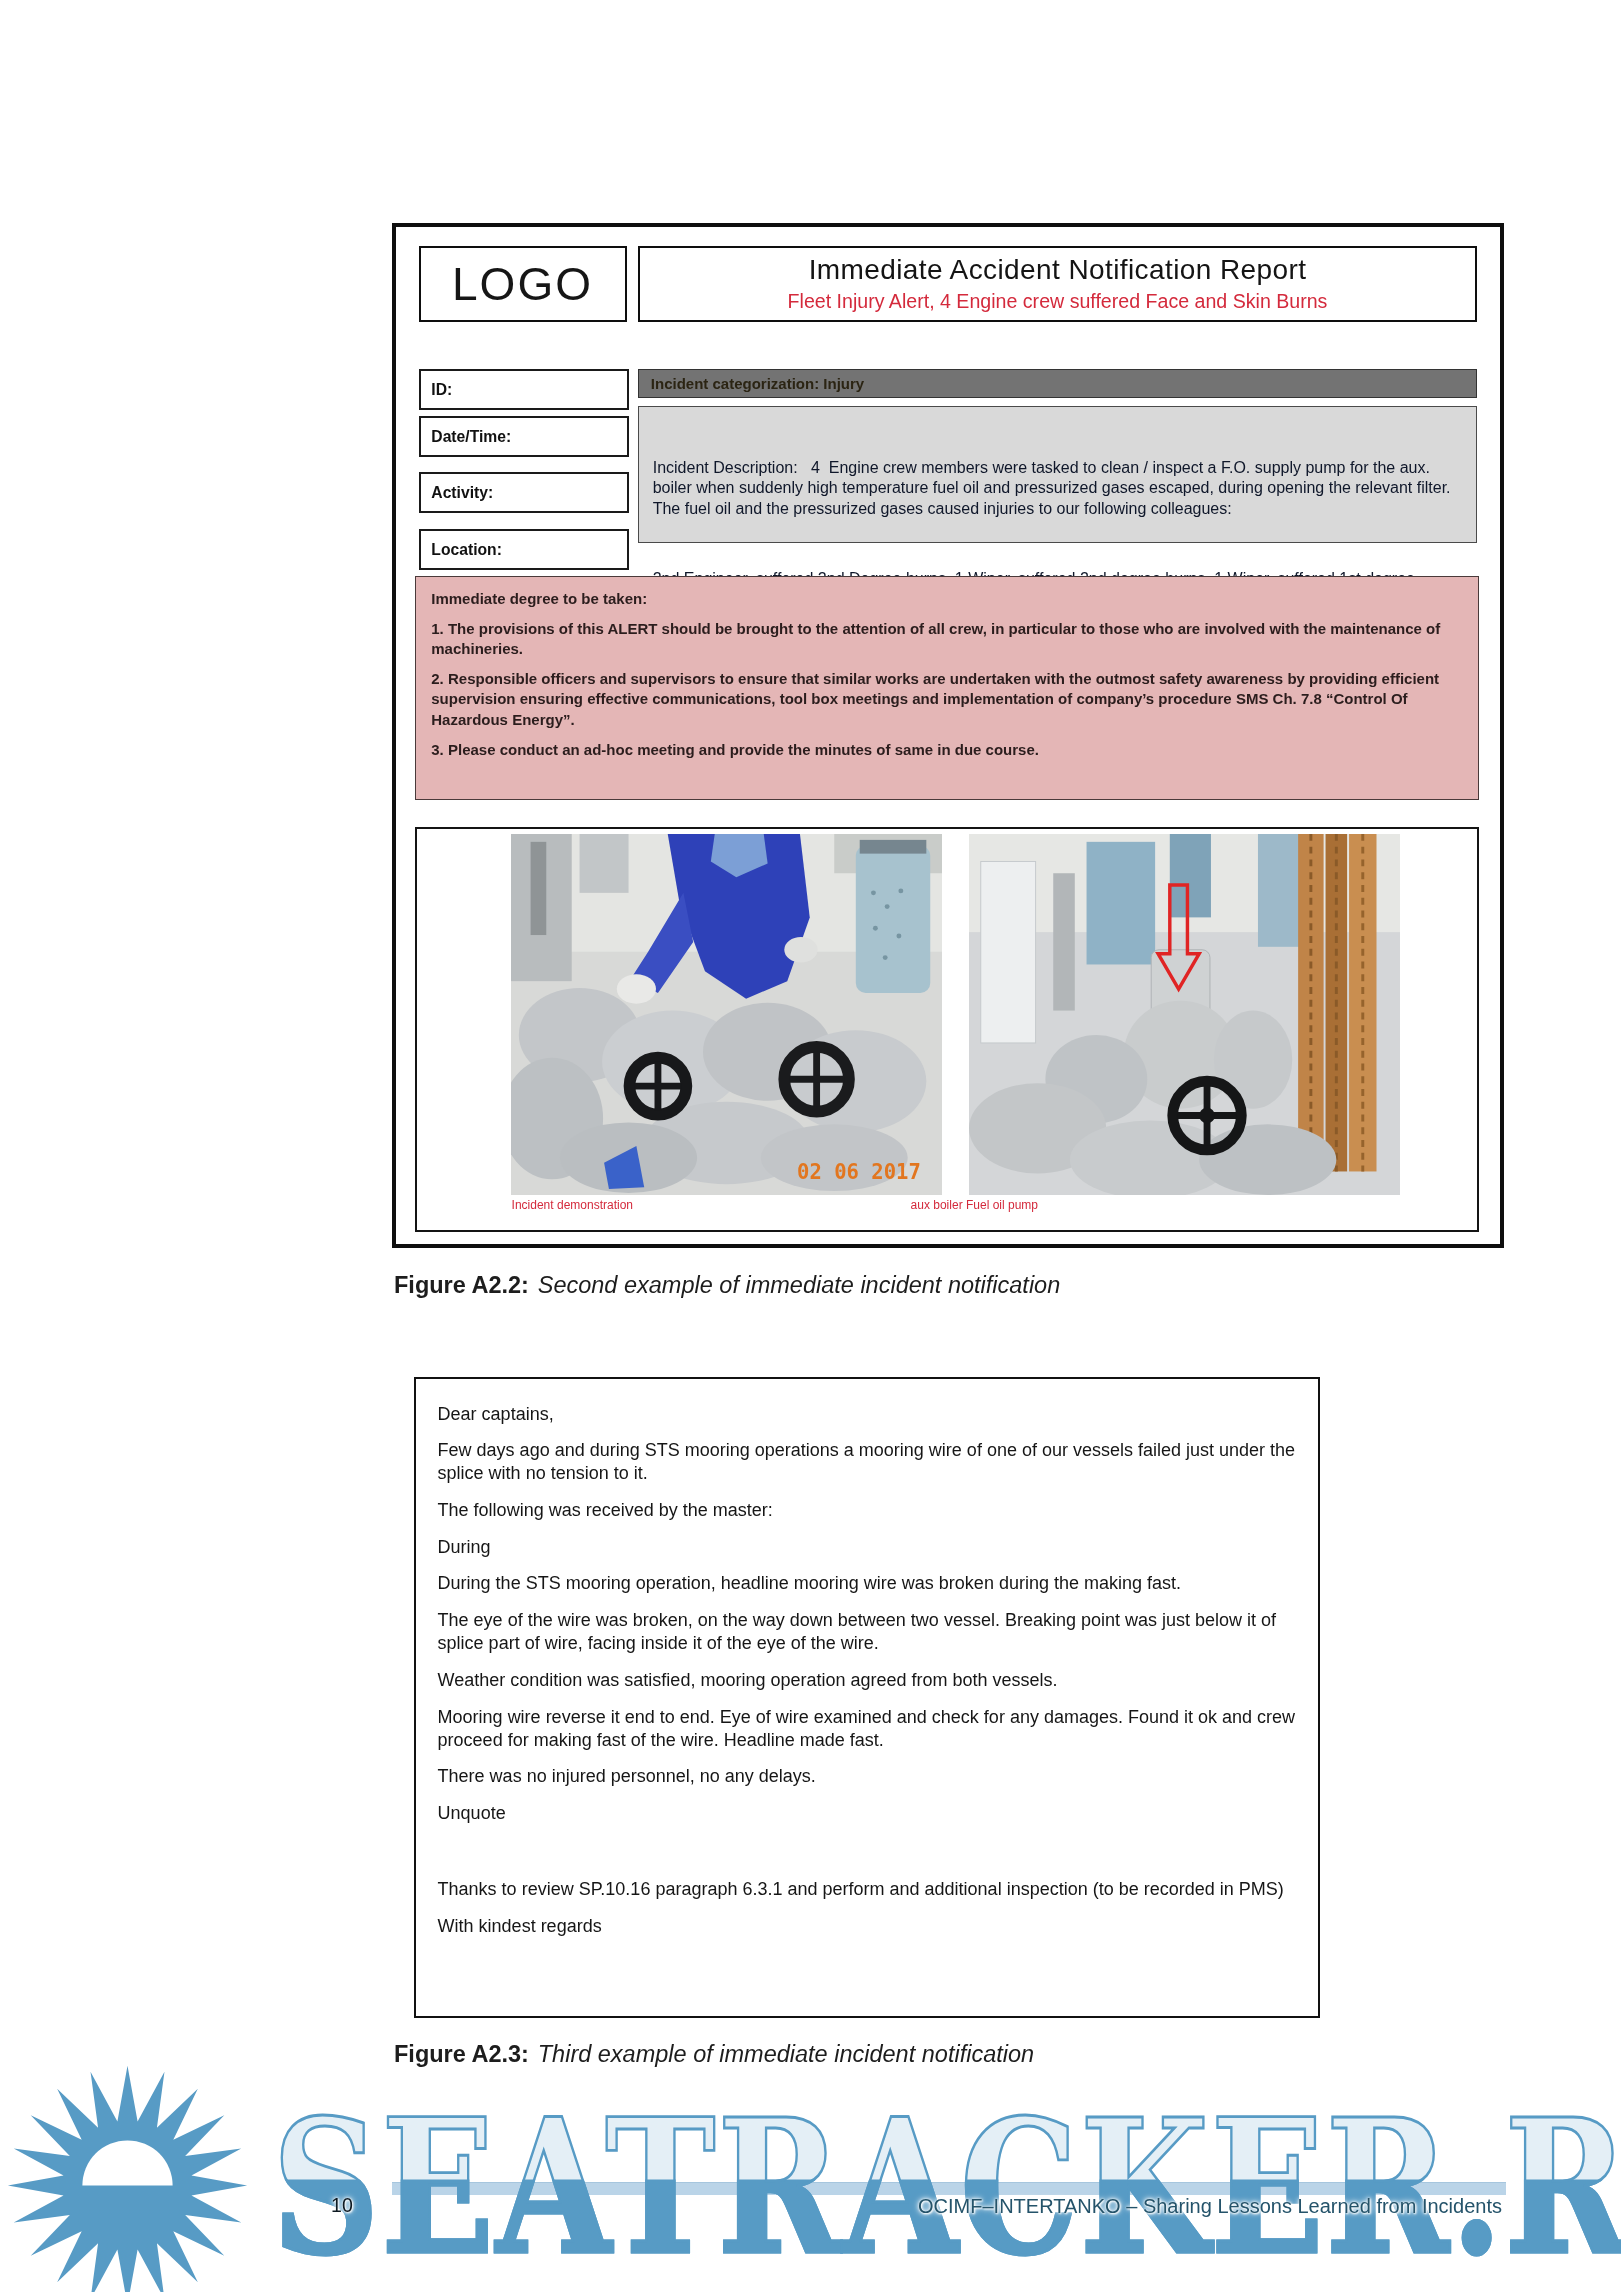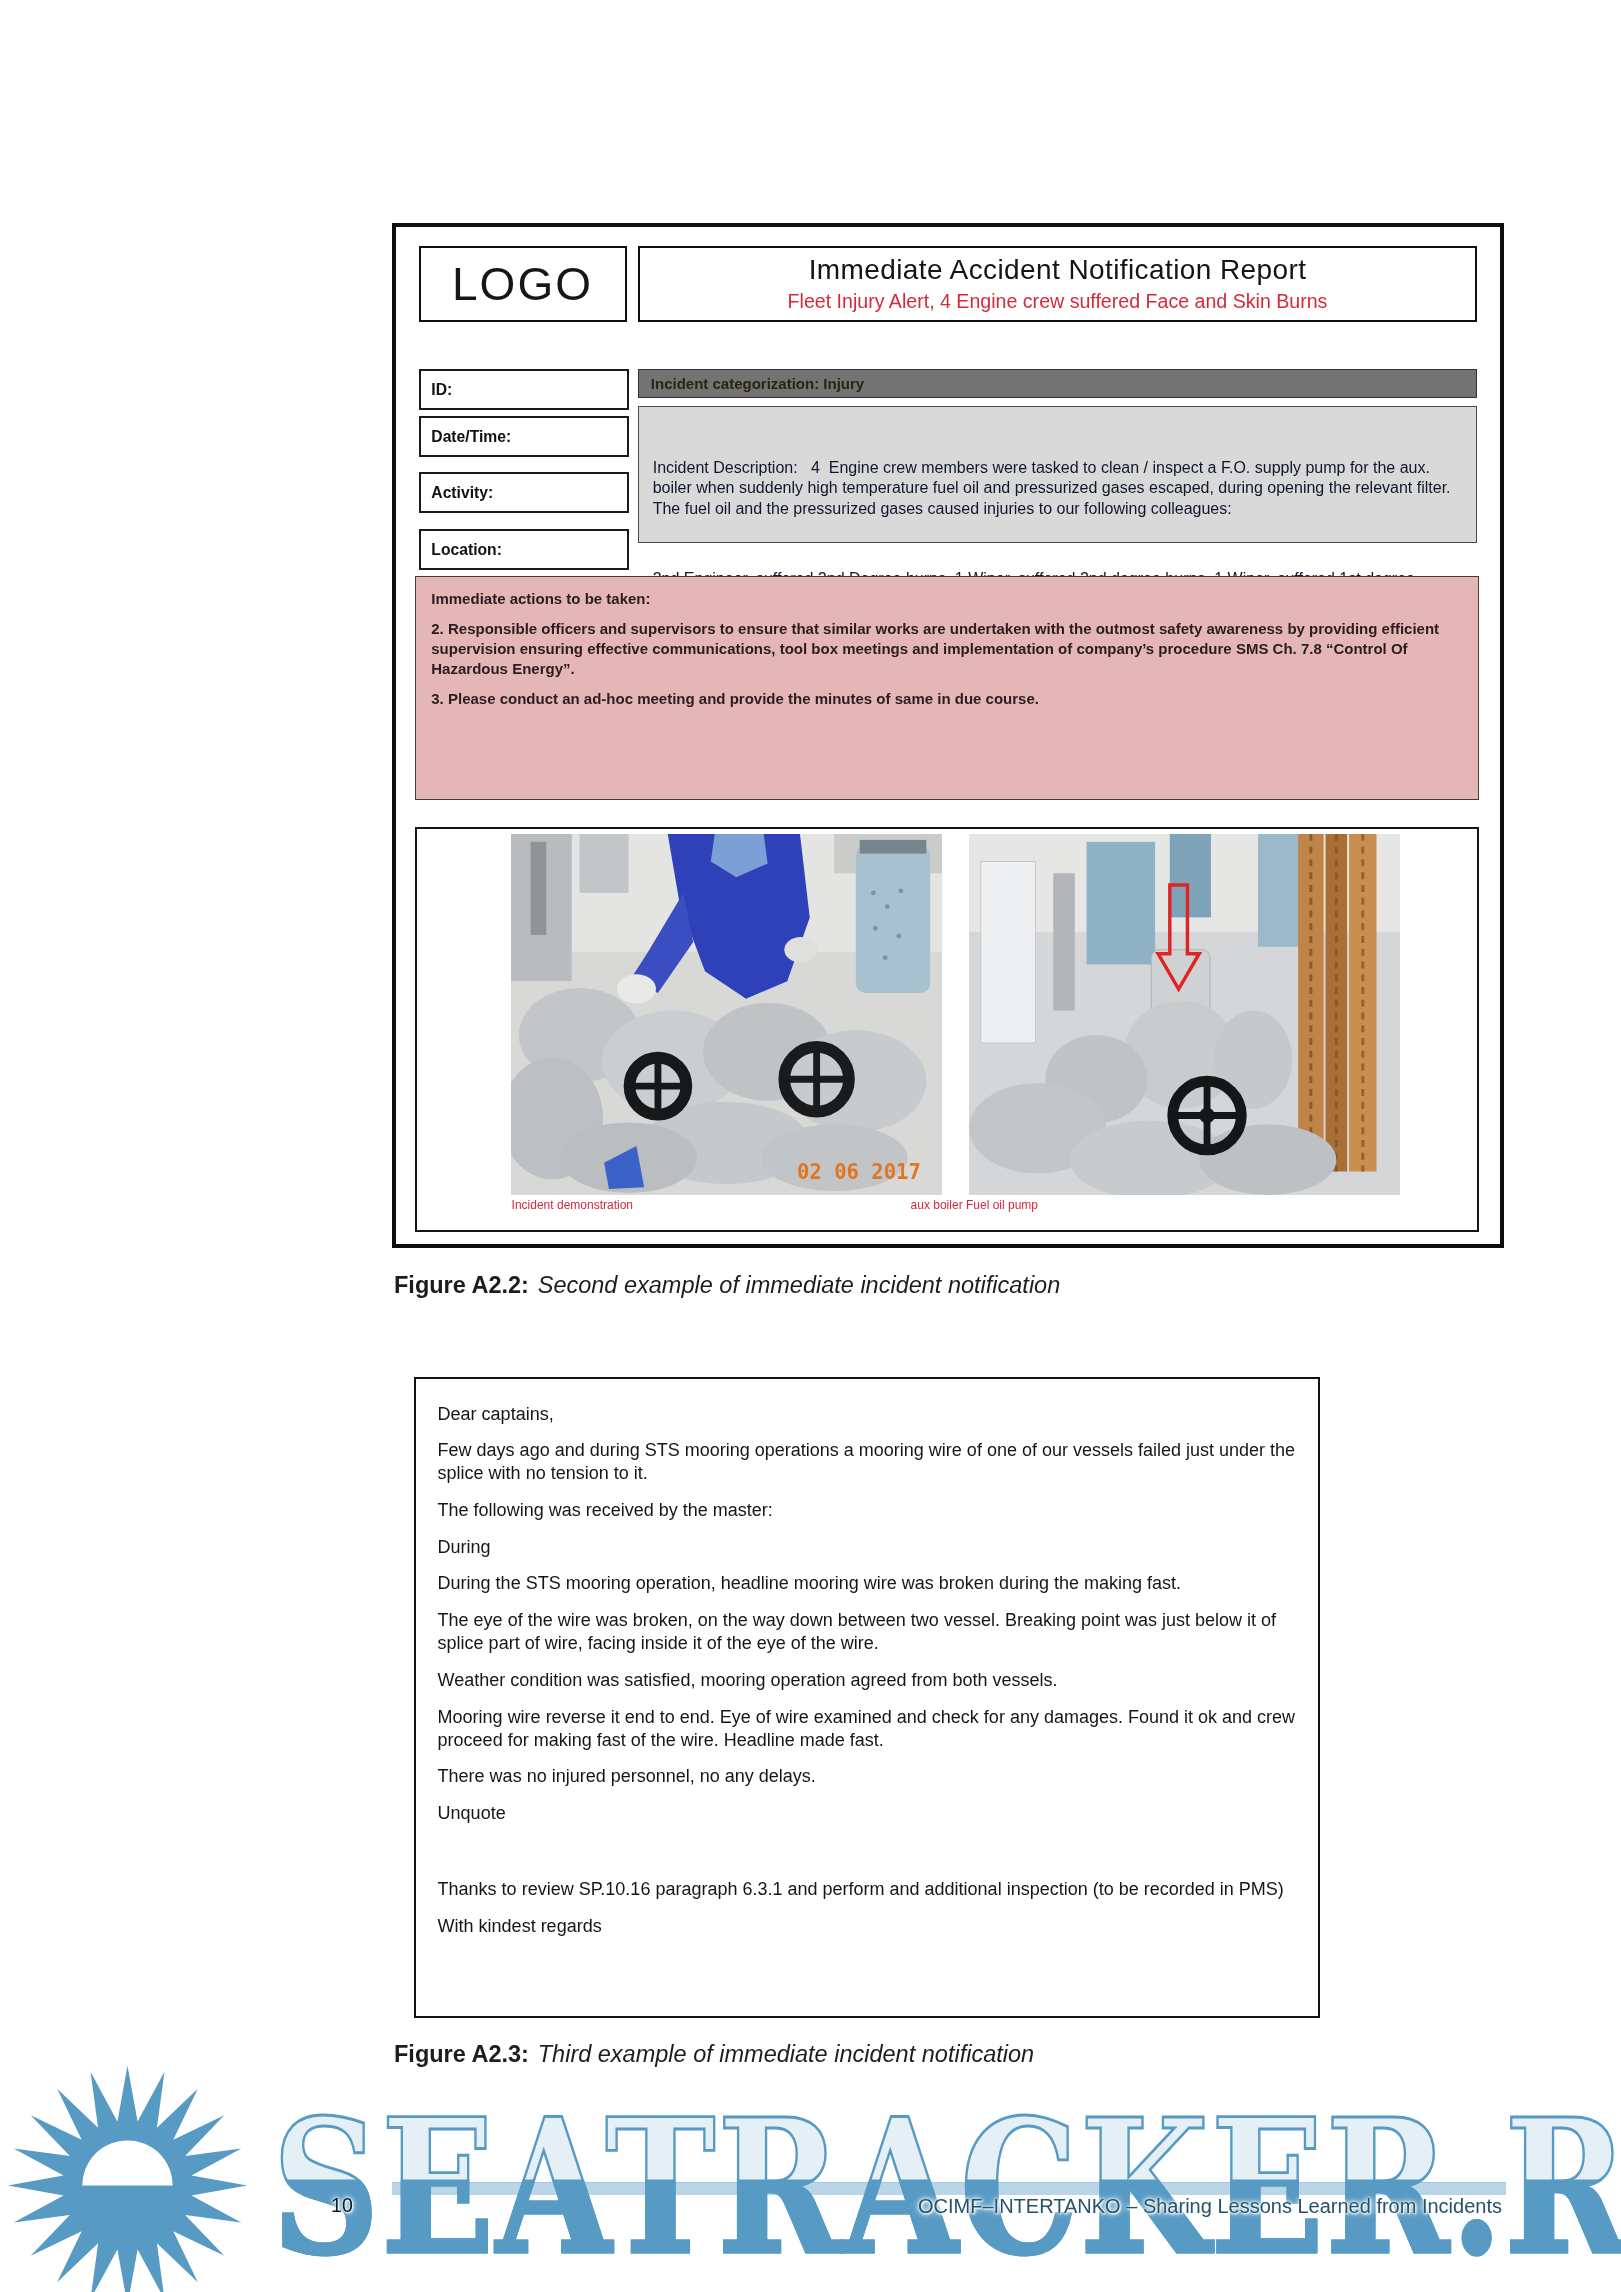--- a/index.html
+++ b/index.html
@@ -90,22 +90,23 @@
     <div class="field-box" style="top:302px;">Location:</div>
 
     <div class="cat-box">Incident categorization: Injury</div>
 
     <div class="desc-box">
       <p>Incident Description:   4  Engine crew members were tasked to clean / inspect a F.O. supply pump for the aux. boiler when suddenly high temperature fuel oil and pressurized gases escaped, during opening the relevant filter. The fuel oil and the pressurized gases caused injuries to our following colleagues:</p>
       <p>2nd Engineer, suffered 2nd Degree burns, 1 Wiper, suffered 2nd degree burns, 1 Wiper, suffered 1st degree burns, 1 App. Engineer, suffered 1st degree burns</p>
     </div>
 
     <div class="actions-box">
-      <p>Immediate actions to be taken:</p>
+      <p>Immediate degree to be taken:</p>
       <div>
+          <p class="action-p">1. The provisions of this ALERT should be brought to the attention of all crew, in particular to those who are involved with the maintenance of machineries.</p>
           <p class="action-p">2. Responsible officers and supervisors to ensure that similar works are undertaken with the outmost safety awareness by providing efficient supervision ensuring effective communications, tool box meetings and implementation of company’s procedure SMS Ch. 7.8 “Control Of Hazardous Energy”.</p>
           <p class="action-p">3. Please conduct an ad-hoc meeting and provide the minutes of same in due course.</p>
         </div>
     </div>
 
     <div class="photo-box">
 
       <svg class="photo" style="left:94px;" viewBox="0 0 440 368" preserveAspectRatio="none">
         <rect width="440" height="368" fill="#d8d9d7"></rect>
         <rect width="440" height="120" fill="#e4e5e2"></rect>

